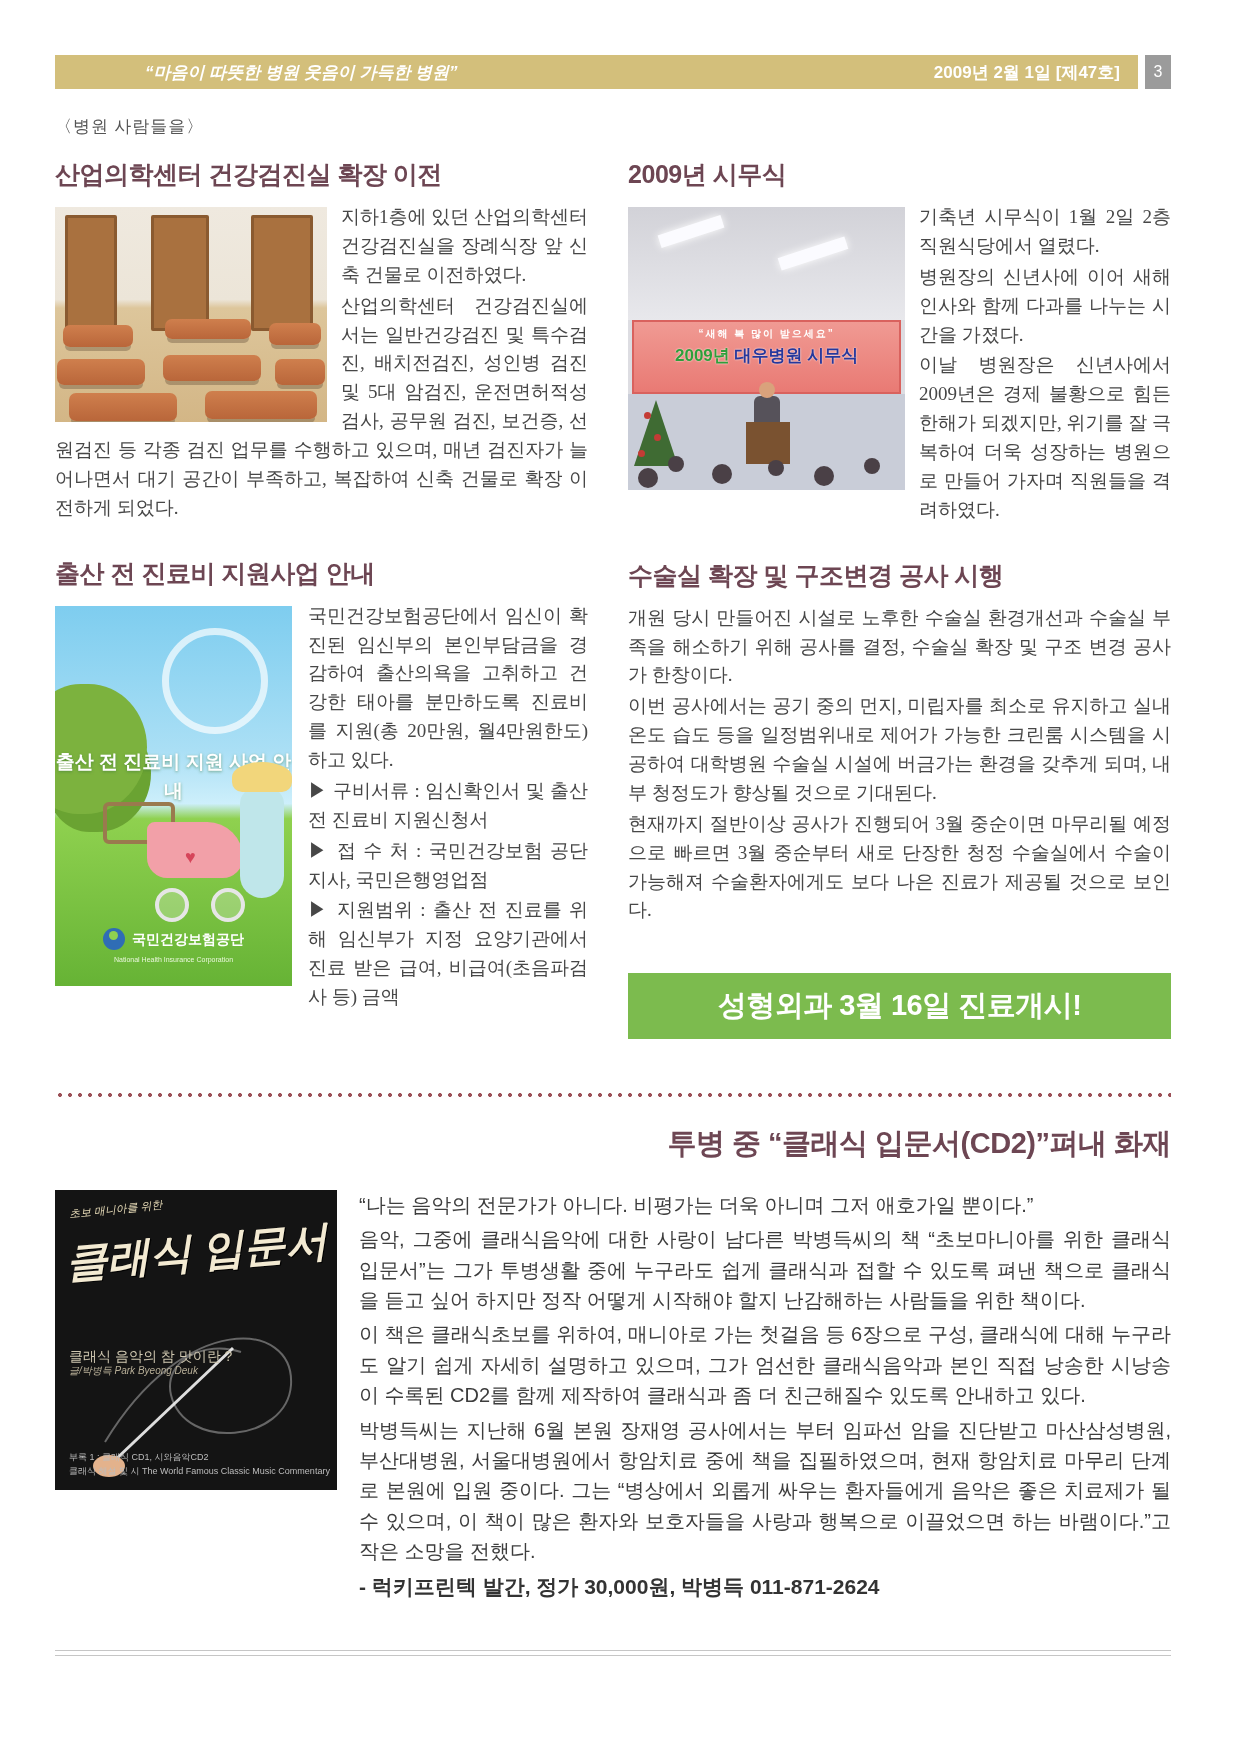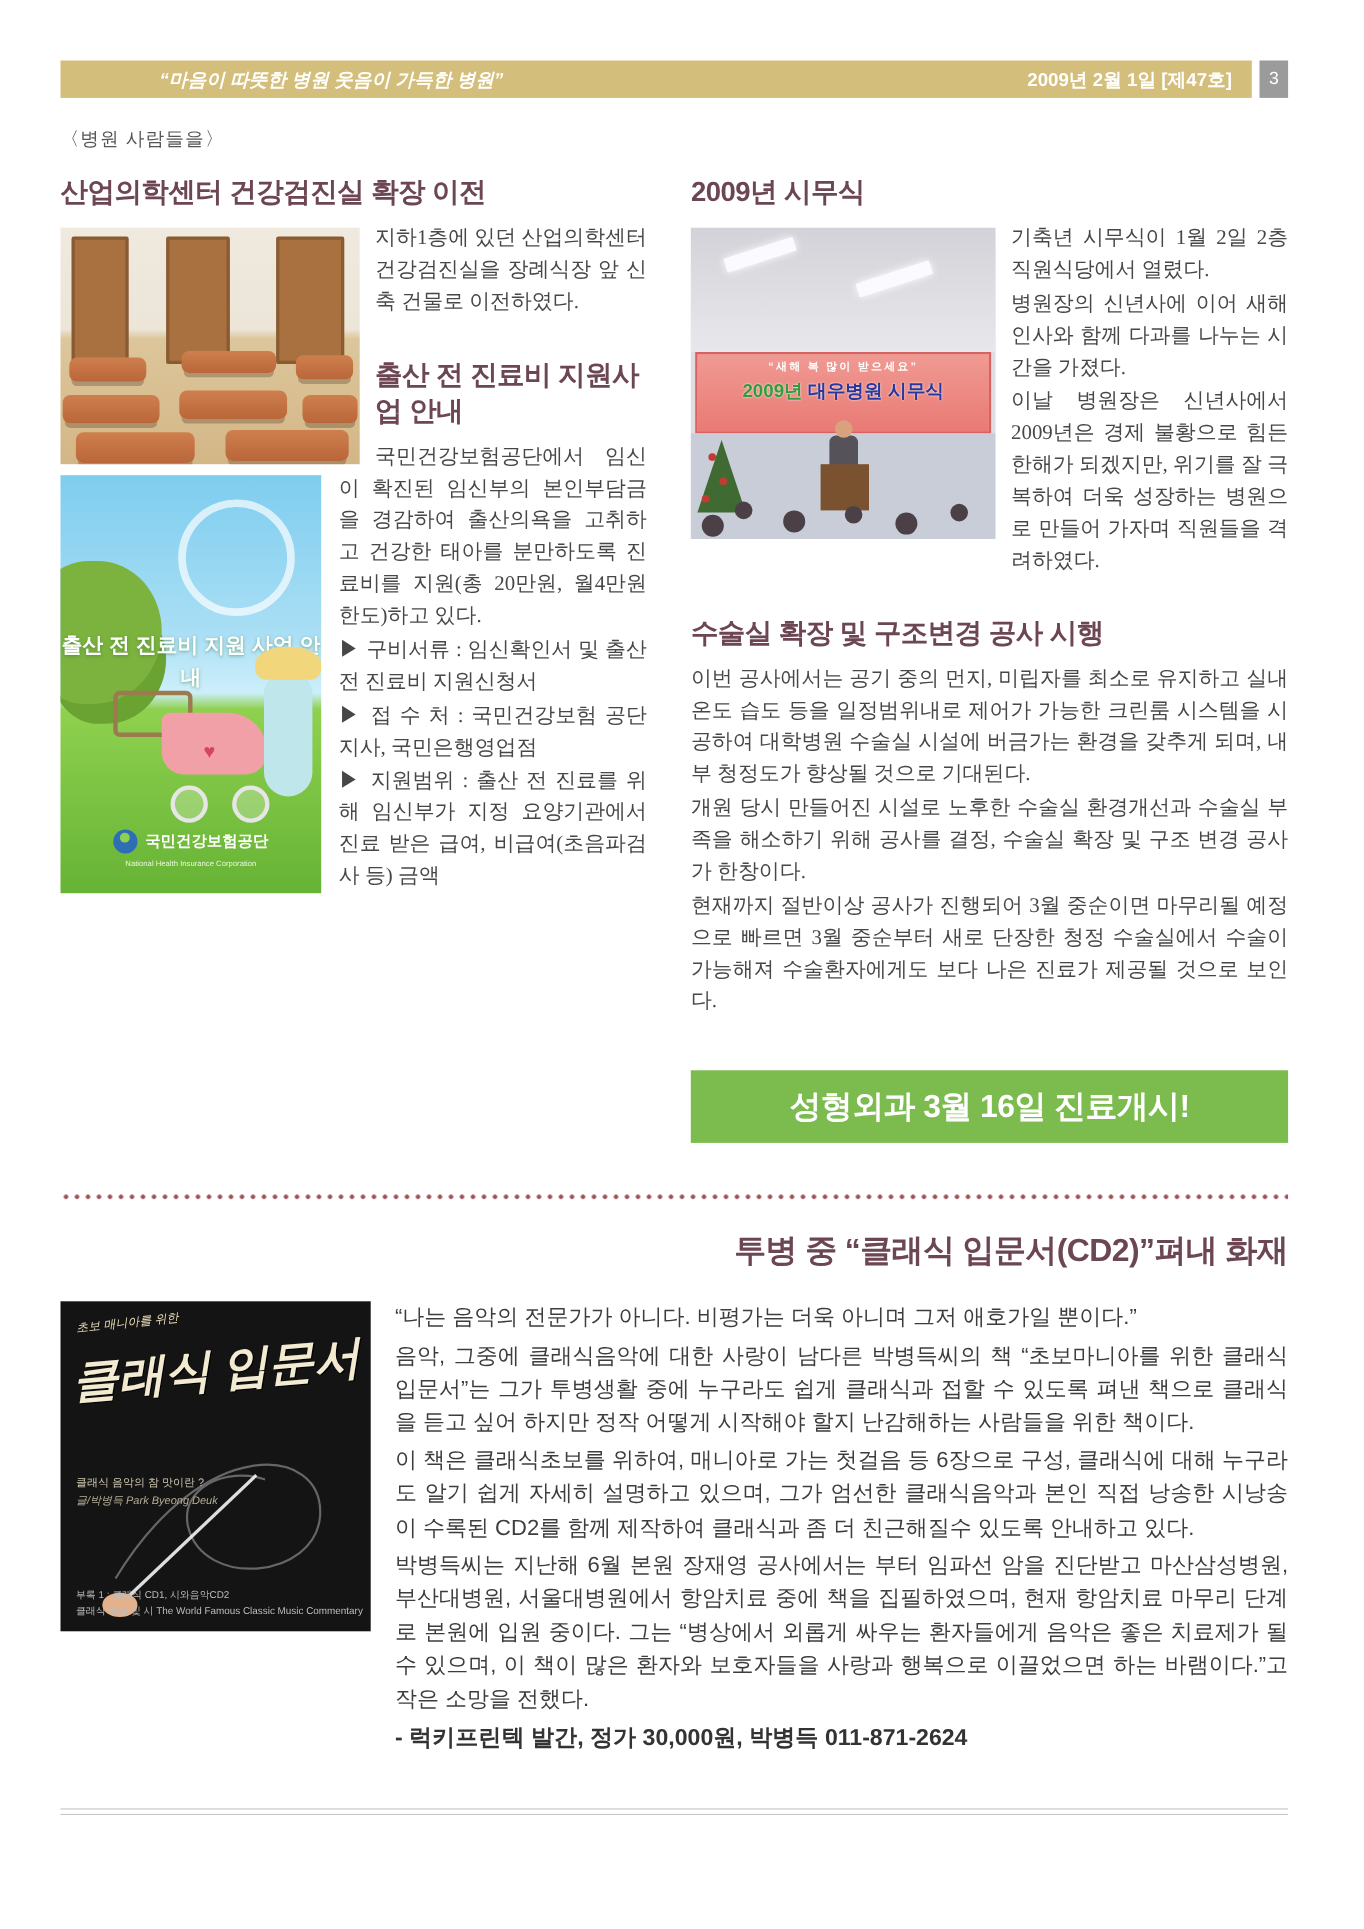--- a/index.html
+++ b/index.html
@@ -83,21 +83,21 @@
            background-size:10px 6px;background-repeat:repeat-x;background-position:0 50%;}
 
   
   .book-title{margin-top:26px;text-align:right;font-family:"Liberation Sans",sans-serif;
               font-weight:bold;font-size:29px;color:#6d4653;letter-spacing:-0.5px;}
   .book-wrap{display:flex;gap:22px;margin-top:26px;}
   .cover{width:282px;height:300px;flex:0 0 auto;position:relative;background:#141414;overflow:hidden;}
   .cover .tagline{position:absolute;top:12px;left:14px;color:#e8dcb8;font-style:italic;font-size:11px;transform:rotate(-6deg);}
   .cover .ctitle{position:absolute;top:34px;left:10px;right:8px;color:#f3ead2;font-style:italic;font-weight:bold;
                  font-size:42px;transform:rotate(-5deg);font-family:"Liberation Serif",serif;text-shadow:1px 1px 0 #000;}
-  .cover .csub{position:absolute;top:158px;left:14px;color:#cfc7b0;font-size:10px;font-family:"Liberation Sans",sans-serif;}
+  .cover .csub{position:absolute;top:158px;left:14px;color:#cfc7b0;font-size:14px;font-family:"Liberation Sans",sans-serif;}
   .cover .csub2{position:absolute;top:174px;left:14px;color:#b7ae97;font-size:10px;font-style:italic;font-family:"Liberation Sans",sans-serif;}
   .cover .note{position:absolute;left:14px;color:#bdbdbd;font-size:9px;font-family:"Liberation Sans",sans-serif;}
   .book-text{flex:1;font-family:"Liberation Sans",sans-serif;font-size:20px;line-height:1.52;
              text-align:justify;color:#3d3d3d;}
   .book-text p{margin:0 0 4px 0;}
   .book-foot{margin-top:10px;font-weight:bold;font-size:21px;color:#333;}
 
   
   .footrule{margin-top:44px;border-top:1px solid #c6c6c6;border-bottom:1px solid #c6c6c6;height:4px;}
 </style>
@@ -130,20 +130,21 @@
             <div class="bench" style="left:8px;top:118px;width:70px;height:22px;"></div>
             <div class="bench" style="left:110px;top:112px;width:86px;height:20px;"></div>
             <div class="bench" style="left:214px;top:116px;width:52px;height:22px;"></div>
             <div class="bench" style="left:2px;top:152px;width:88px;height:26px;"></div>
             <div class="bench" style="left:108px;top:148px;width:98px;height:26px;"></div>
             <div class="bench" style="left:220px;top:152px;width:50px;height:26px;"></div>
             <div class="bench" style="left:14px;top:186px;width:108px;height:28px;"></div>
             <div class="bench" style="left:150px;top:184px;width:112px;height:28px;"></div>
           </div>
           <p>지하1층에 있던 산업의학센터 건강검진실을 장례식장 앞 신축 건물로 이전하였다.</p>
+          <p>산업의학센터 건강검진실에서는 일반건강검진 및 특수검진, 배치전검진, 성인병 검진 및 5대 암검진, 운전면허적성검사, 공무원 검진, 보건증, 선원검진 등 각종 검진 업무를 수행하고 있으며, 매년 검진자가 늘어나면서 대기 공간이 부족하고, 복잡하여 신축 건물로 확장 이전하게 되었다.</p>
         </div>
       </div>
 
       <div class="art">
         <h2 class="art-title">출산 전 진료비 지원사업 안내</h2>
         <div class="art-body">
           <div class="poster">
             <div class="bubble"></div>
             <div class="tree"></div>
             <div class="poster-title">출산 전 진료비 지원 사업 안내</div>
@@ -200,22 +201,22 @@
           </div>
           <p>기축년 시무식이 1월 2일 2층 직원식당에서 열렸다.</p>
           <p>병원장의 신년사에 이어 새해 인사와 함께 다과를 나누는 시간을 가졌다.</p>
           <p>이날 병원장은 신년사에서 2009년은 경제 불황으로 힘든 한해가 되겠지만, 위기를 잘 극복하여 더욱 성장하는 병원으로 만들어 가자며 직원들을 격려하였다.</p>
         </div>
       </div>
 
       <div class="art" style="margin-bottom:0;">
         <h2 class="art-title">수술실 확장 및 구조변경 공사 시행</h2>
         <div class="art-body">
+          <p>개원 당시 만들어진 시설로 노후한 수술실 환경개선과 수술실 부족을 해소하기 위해 공사를 결정, 수술실 확장 및 구조 변경 공사가 한창이다.</p>
           <p>이번 공사에서는 공기 중의 먼지, 미립자를 최소로 유지하고 실내 온도 습도 등을 일정범위내로 제어가 가능한 크린룸 시스템을 시공하여 대학병원 수술실 시설에 버금가는 환경을 갖추게 되며, 내부 청정도가 향상될 것으로 기대된다.</p>
-          <p>개원 당시 만들어진 시설로 노후한 수술실 환경개선과 수술실 부족을 해소하기 위해 공사를 결정, 수술실 확장 및 구조 변경 공사가 한창이다.</p>
           <p>현재까지 절반이상 공사가 진행되어 3월 중순이면 마무리될 예정으로 빠르면 3월 중순부터 새로 단장한 청정 수술실에서 수술이 가능해져 수술환자에게도 보다 나은 진료가 제공될 것으로 보인다.</p>
         </div>
       </div>
 
       <div class="green-banner">성형외과 3월 16일 진료개시!</div>
     </div>
   </div>
 
   <div class="dotrule"></div>
 

